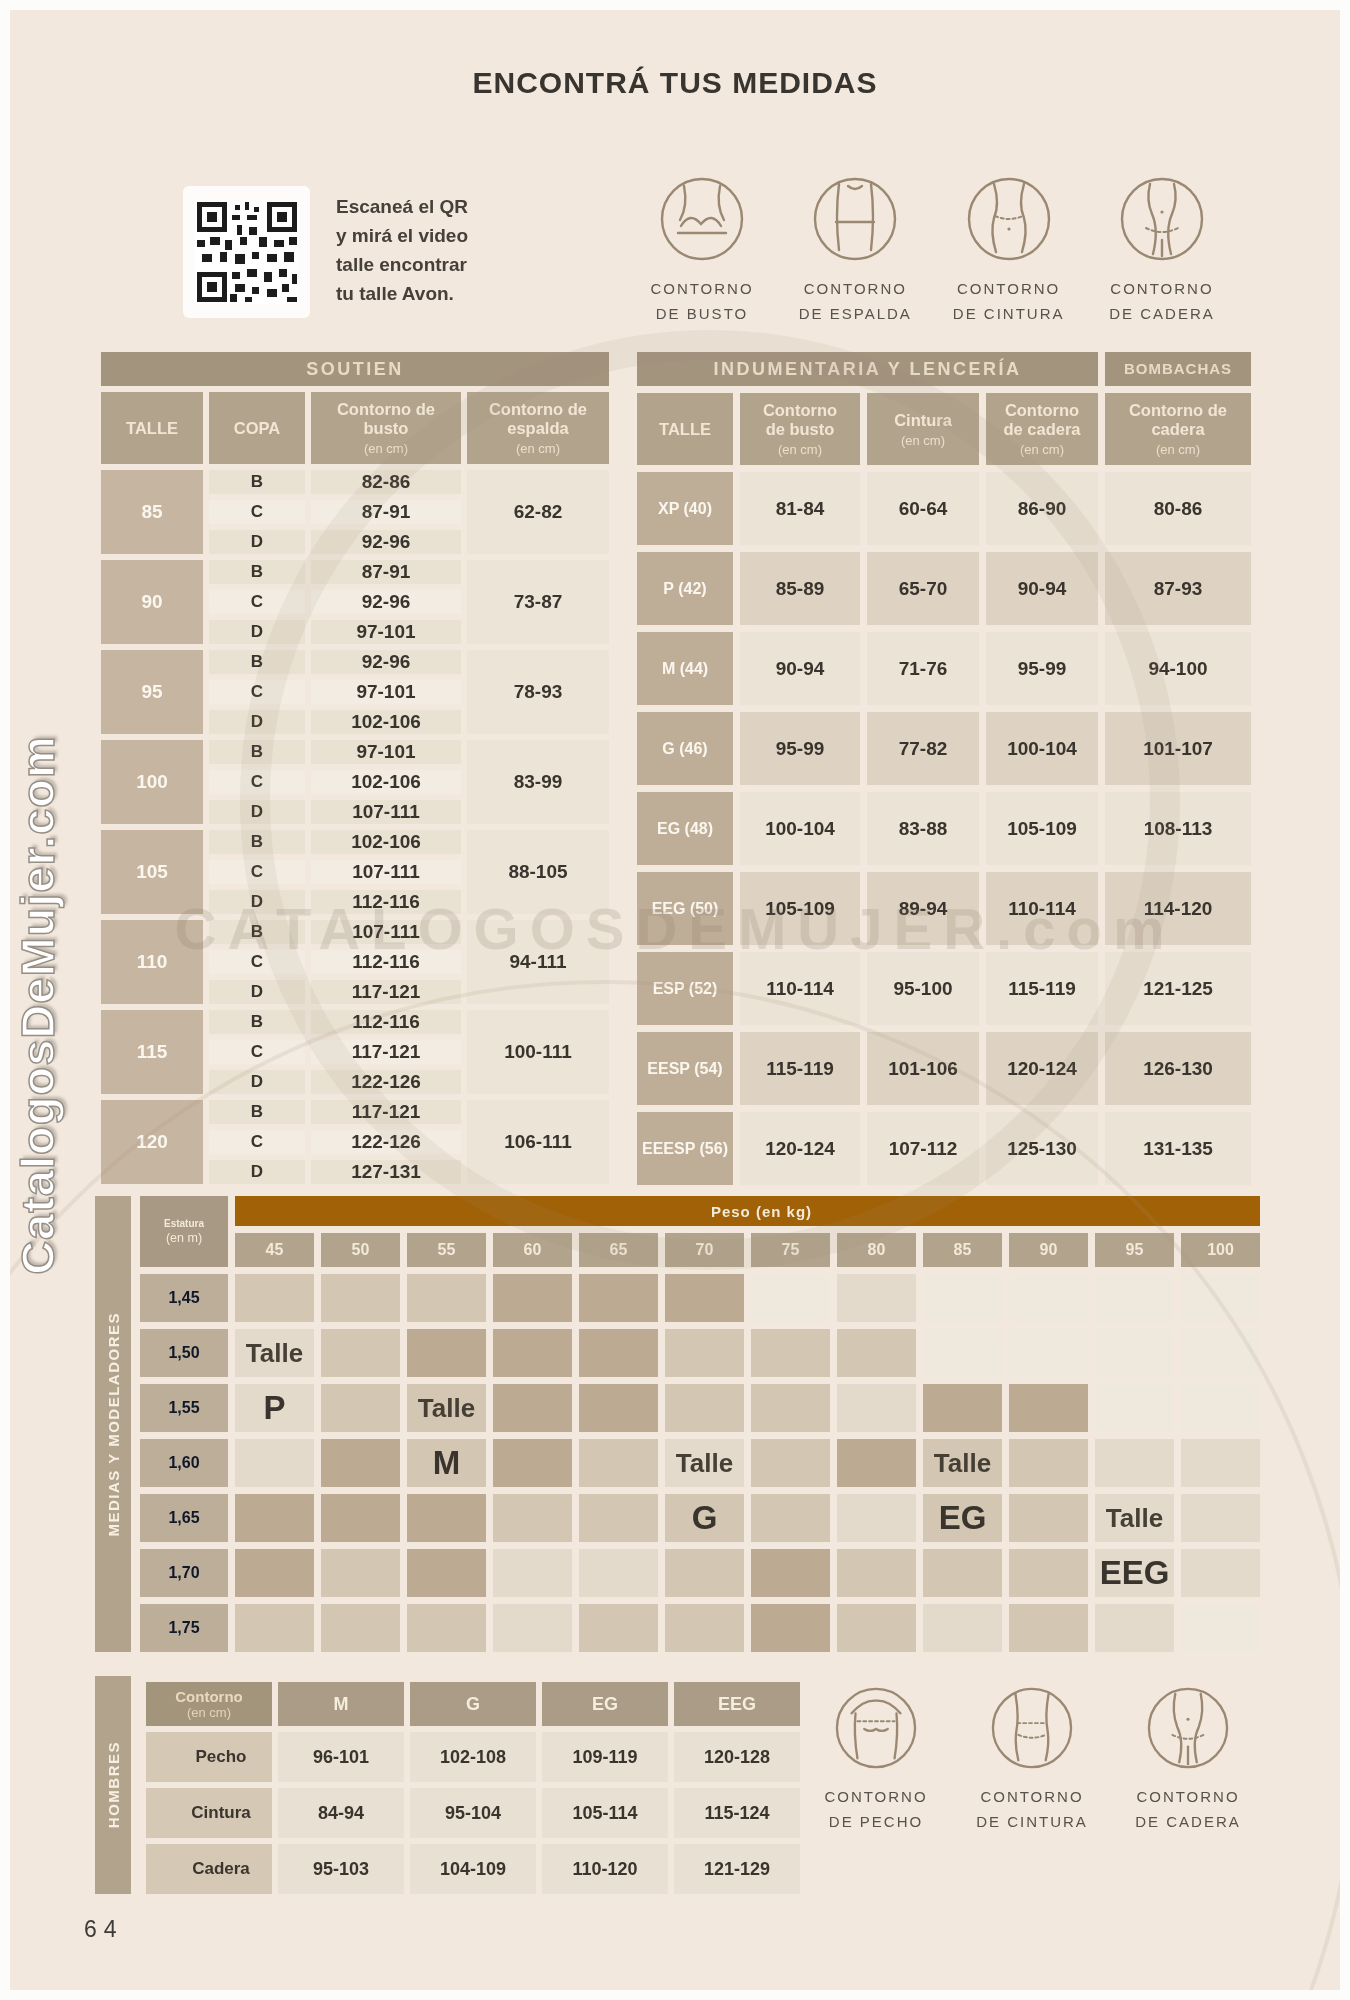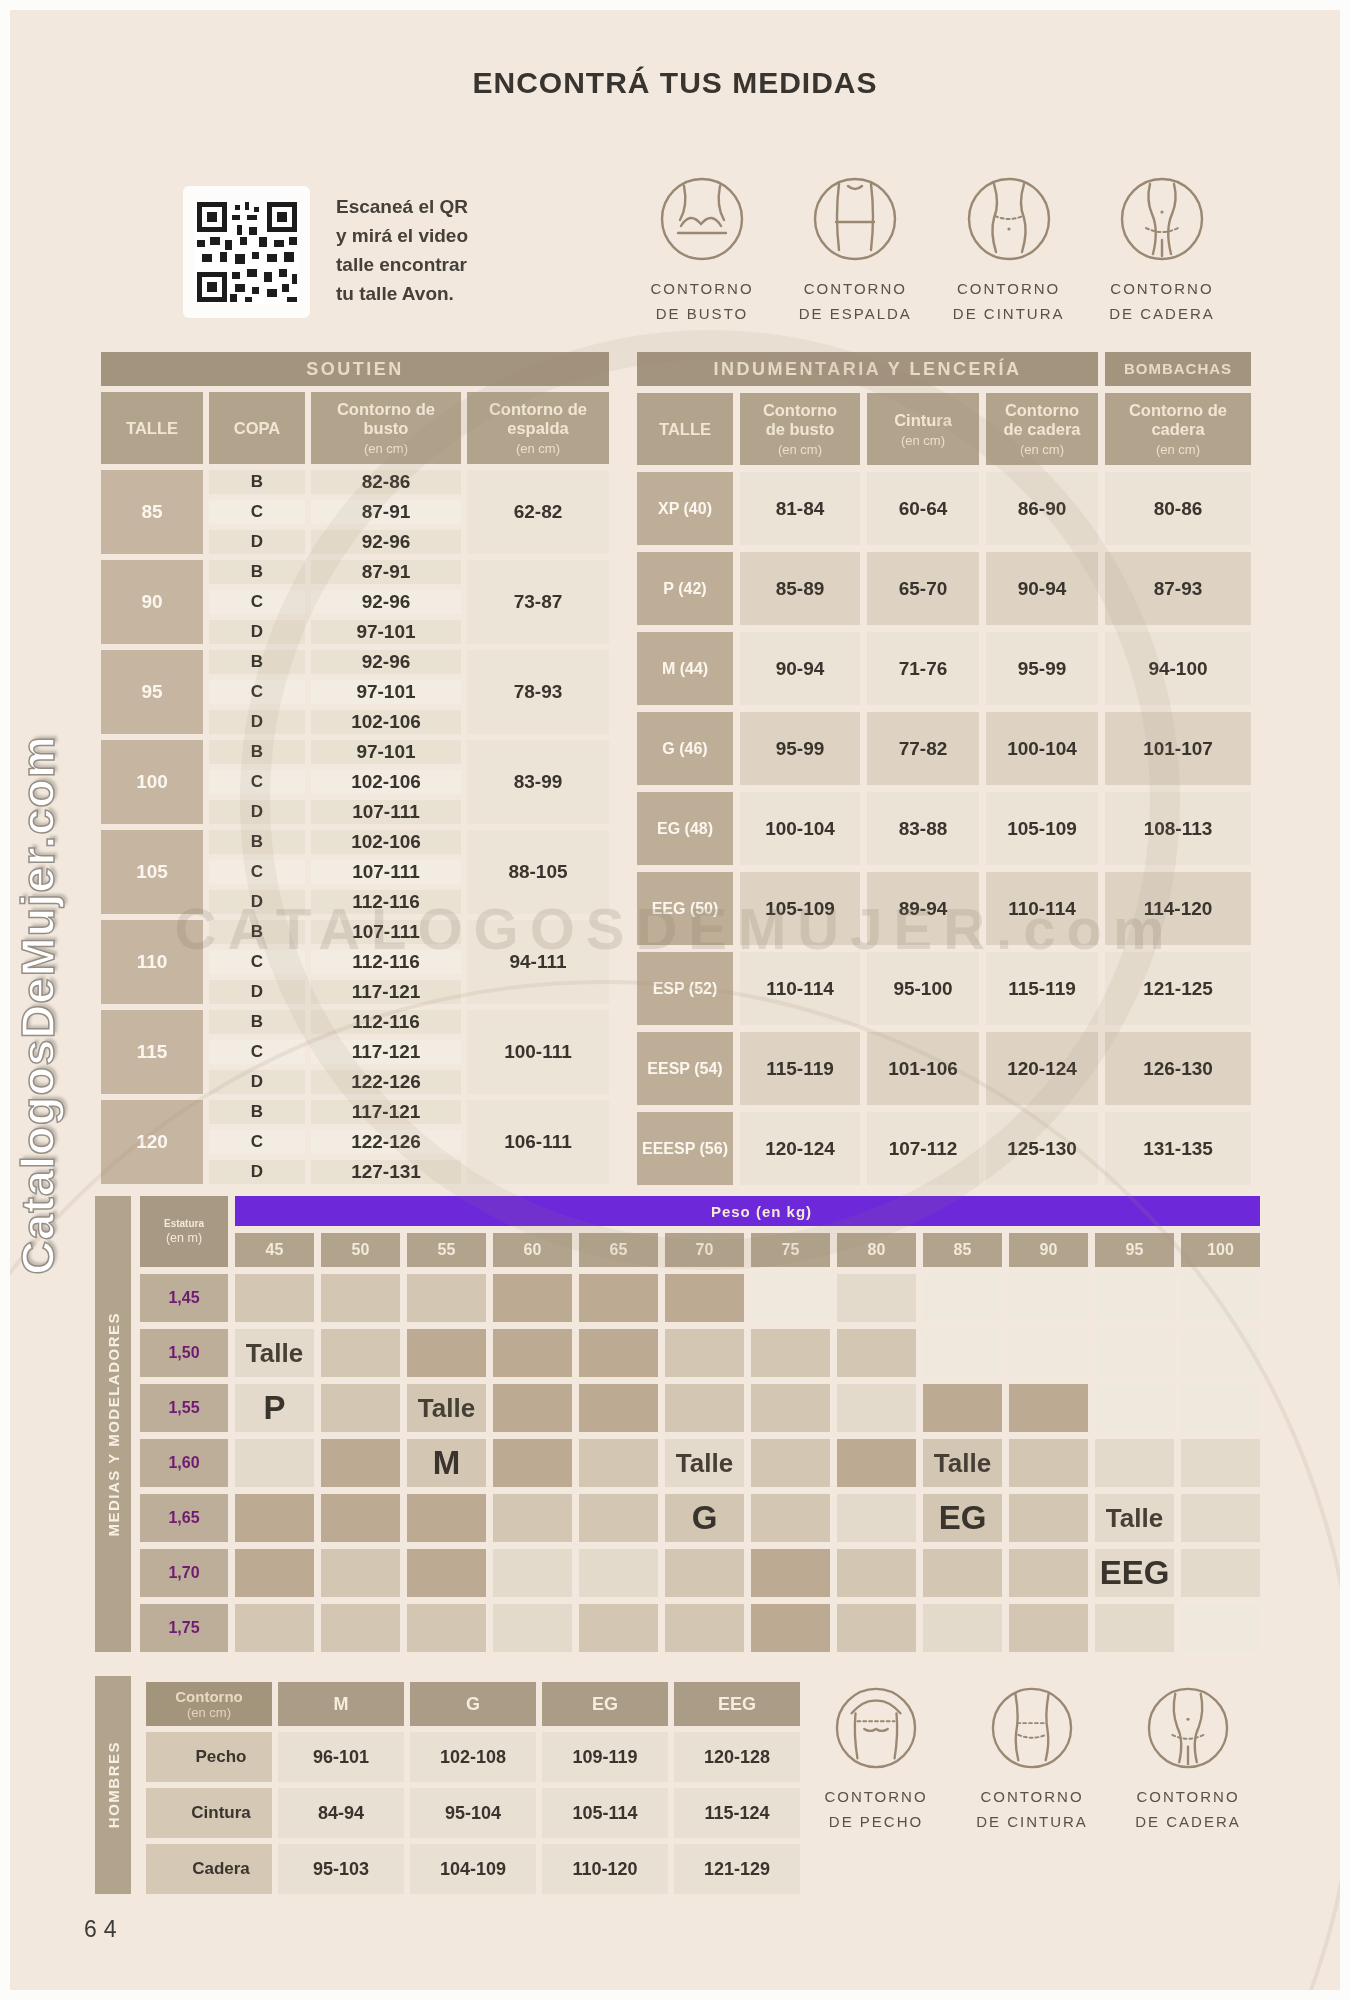--- a/index.html
+++ b/index.html
@@ -72,25 +72,25 @@
     color:#f6efe2;font-size:15px;font-weight:bold;letter-spacing:1.5px;white-space:nowrap;}
   .strip-medias{left:95px;top:1196px;height:456px;}
   .strip-hombres{left:95px;top:1676px;height:218px;}
   .medias-grid{position:absolute;left:140px;top:1196px;z-index:10;display:grid;
     grid-template-columns:88px repeat(12,79px);grid-template-rows:30px 34px repeat(7,48px);
     gap:7px;}
   .m-est{grid-row:1/3;grid-column:1;background:#a79983;color:#f3ead9;
     display:flex;flex-direction:column;align-items:center;justify-content:center;}
   .m-est .main{font-size:10px;font-weight:bold;}
   .m-est .sub{font-size:12.5px;margin-top:2px;}
-  .m-peso{grid-column:2/14;background:#6d28d9;color:#f3ead9;font-size:15px;font-weight:bold;
+  .m-peso{grid-column:2/14;background:#a16207;color:#f3ead9;font-size:15px;font-weight:bold;
     display:flex;align-items:center;justify-content:center;letter-spacing:1px;padding-left:28px;}
   .m-wh{background:#b2a38d;color:#f2e9d8;font-size:16px;font-weight:bold;
     display:flex;align-items:center;justify-content:center;}
-  .m-rh{background:#bcae98;color:#701a75;font-size:16px;font-weight:bold;
+  .m-rh{background:#bcae98;color:#0f172a;font-size:16px;font-weight:bold;
     display:flex;align-items:center;justify-content:center;}
   .m-c{display:flex;align-items:center;justify-content:center;overflow:visible;}
   .cd{background:#bcaa92;} .cm{background:#d3c6b2;}
   .cl{background:#e3dacb;} .cw{background:#eee8dd;}
   .m-lab-word{font-size:26px;font-weight:600;color:#453f36;}
   .m-lab-letter{font-size:33px;font-weight:bold;color:#39342d;}
 
   
   .hombres{position:absolute;left:140px;top:1676px;z-index:10;}
   .h-table{width:660px;border-spacing:6px;}

